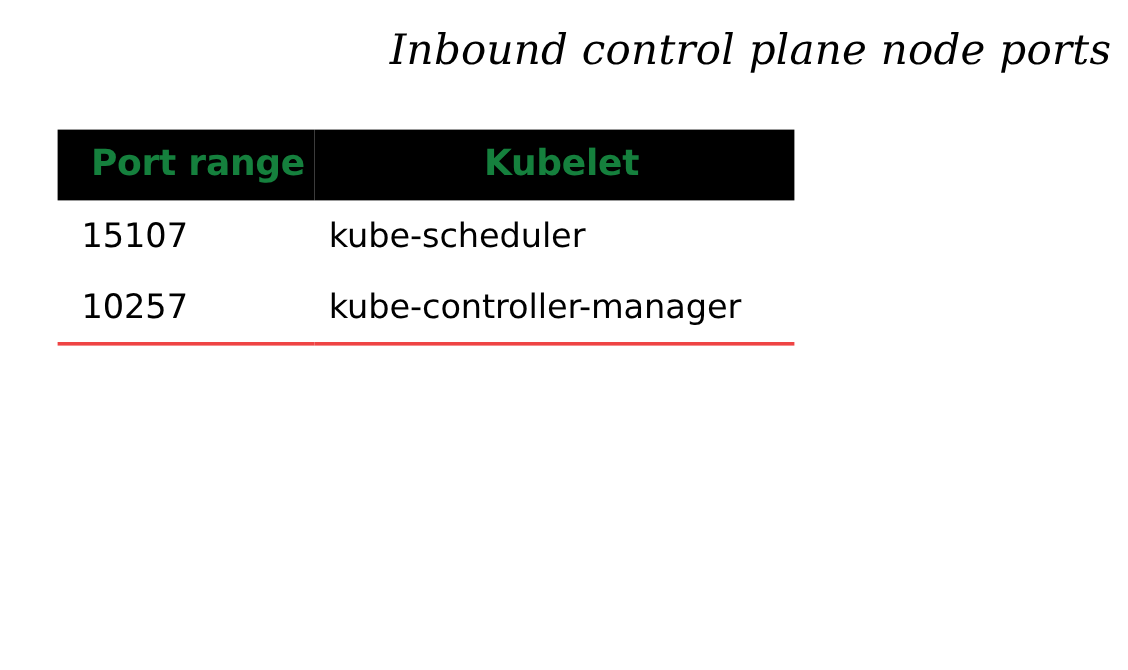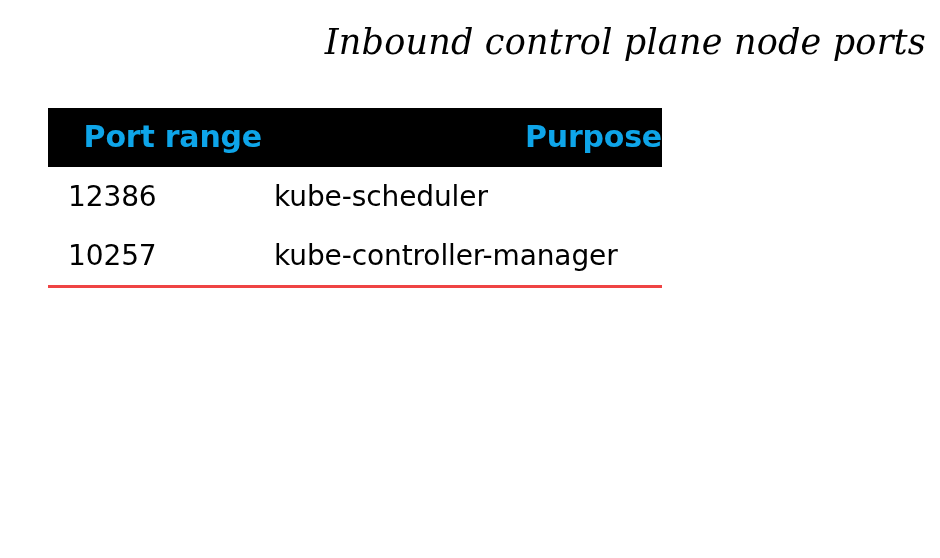--- a/index.html
+++ b/index.html
@@ -43,22 +43,22 @@
     table-layout: fixed;
     font-family: "DejaVu Sans", "Liberation Sans", sans-serif;
   }
   table.ports col.c1 { width: 214px; }
   table.ports col.c2 { width: 400px; }
 
   thead tr {
     background: #000000;
   }
   thead th {
-    color: #0ea5e9;
-    text-align: right;
+    color: #15803d;
+    text-align: center;
     font-size: 30px;
     font-weight: bold;
     padding: 12px 0 14px 0;
     letter-spacing: -0.2px;
     line-height: 1.1;
   }
   thead th.h1 { padding-left: 20px; }
   thead th.h2 { padding-left: 12px; }
 
   tbody td {
@@ -86,26 +86,26 @@
 
   <div class="table-wrap">
     <table class="ports">
       <colgroup>
         <col class="c1">
         <col class="c2">
       </colgroup>
       <thead>
         <tr>
           <th class="h1">Port range</th>
-          <th class="h2">Purpose</th>
+          <th class="h2">Kubelet</th>
         </tr>
       </thead>
       <tbody>
         <tr>
-          <td class="c1">12386</td>
+          <td class="c1">15107</td>
           <td class="c2">kube-scheduler</td>
         </tr>
         <tr>
           <td class="c1">10257</td>
           <td class="c2">kube-controller-manager</td>
         </tr>
       </tbody>
     </table>
   </div>
 

